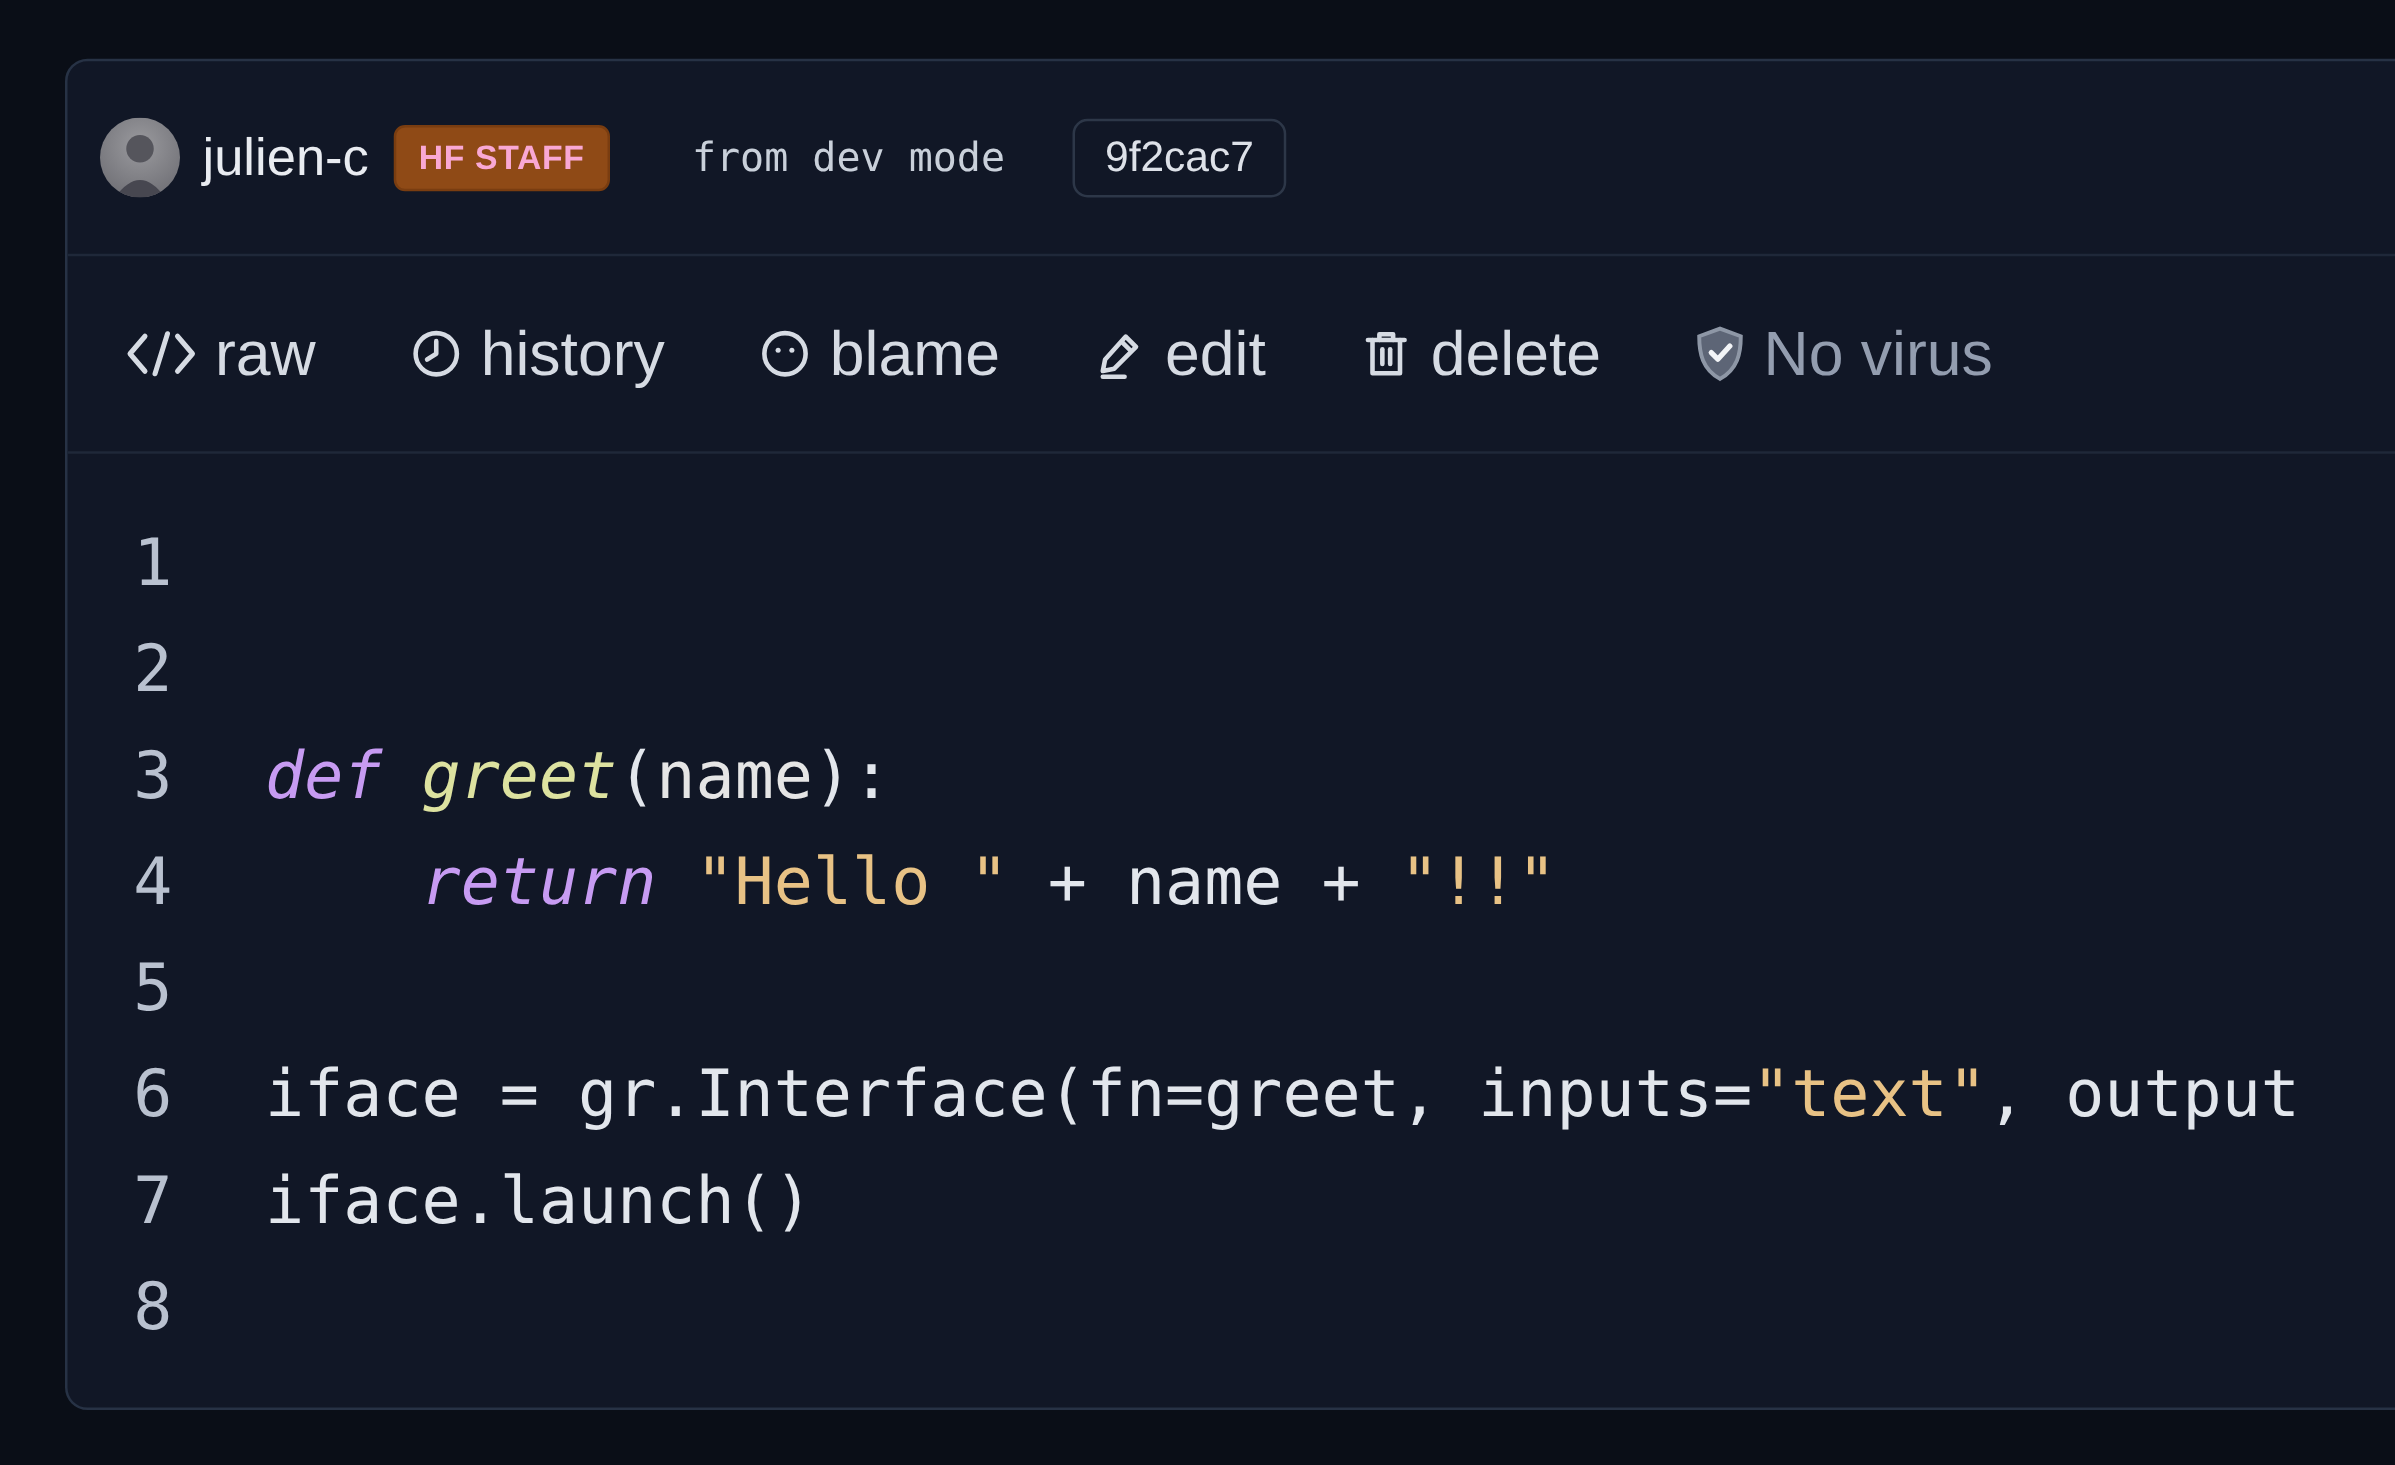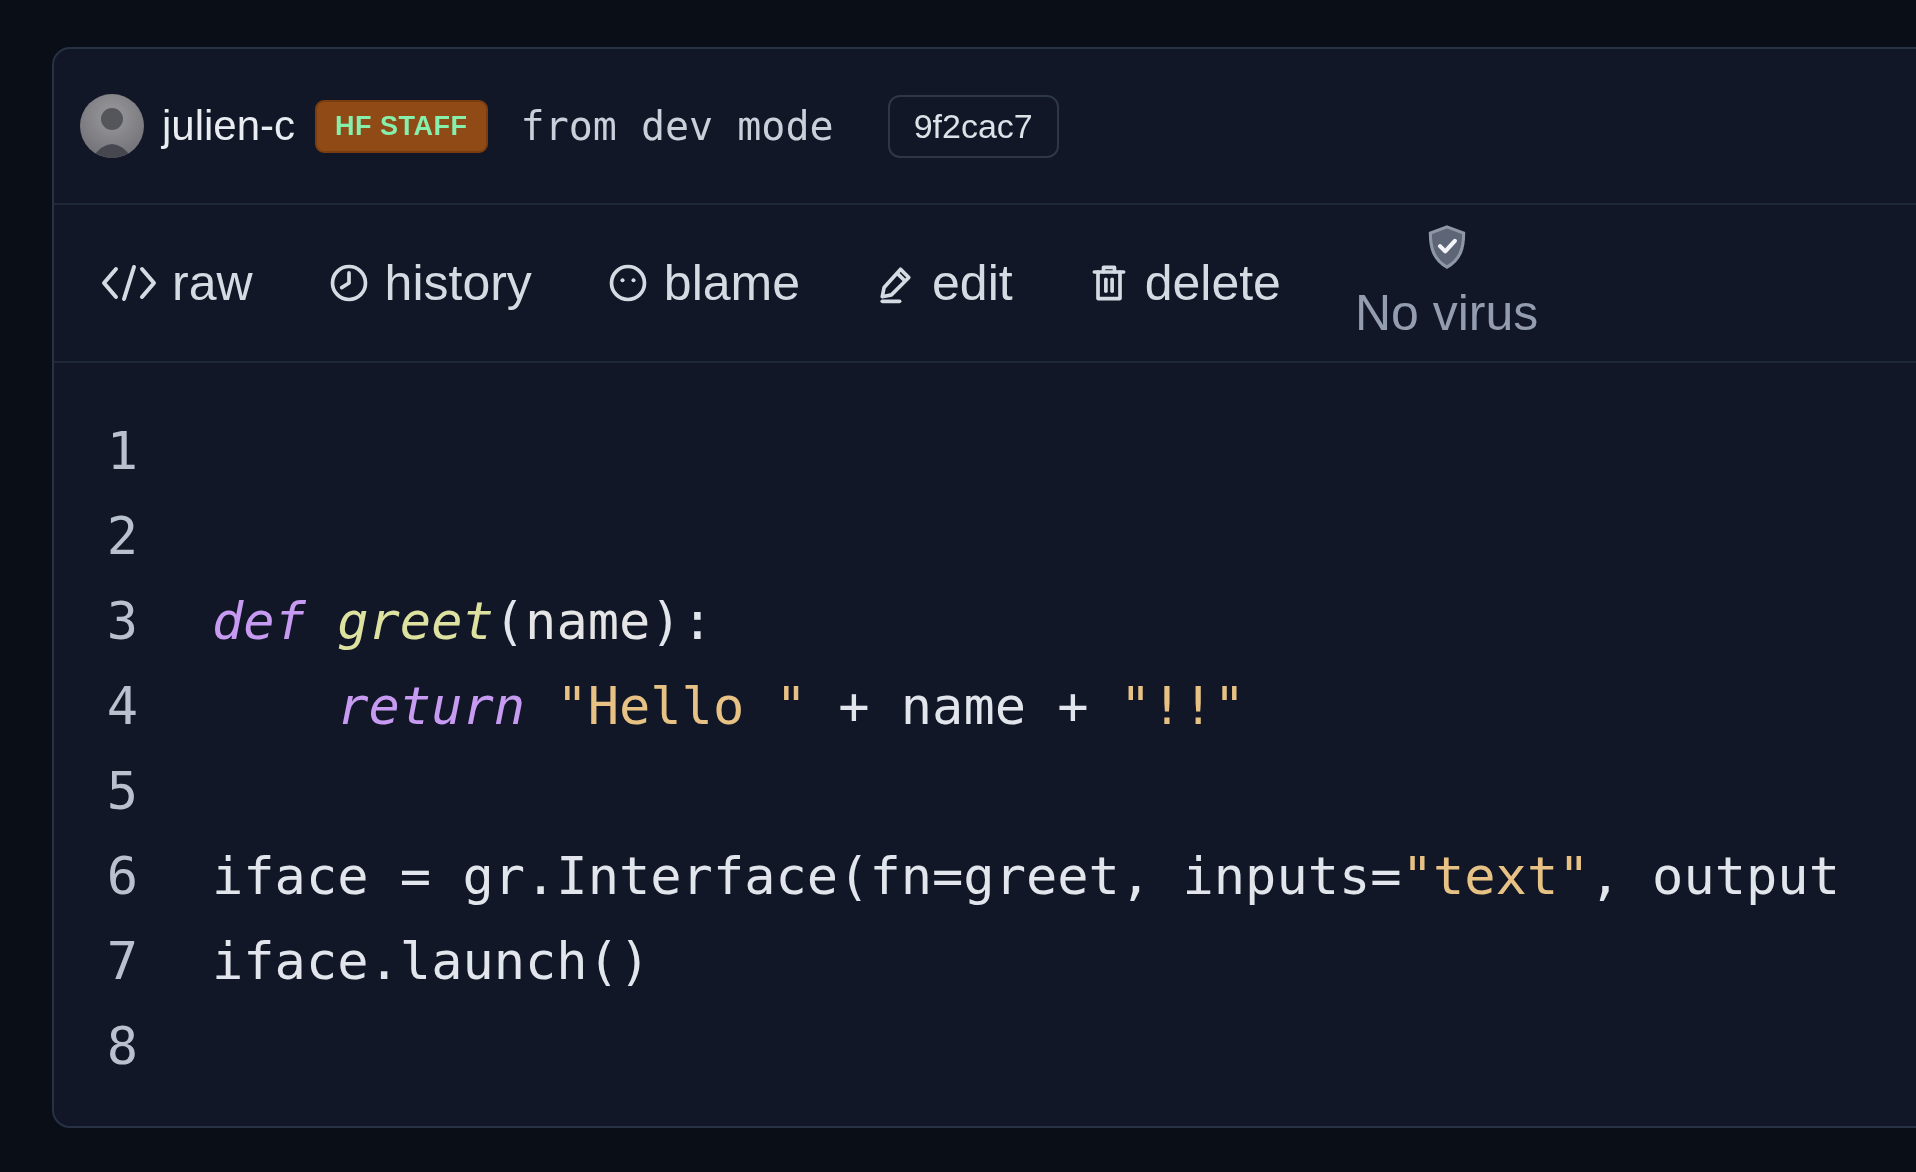--- a/index.html
+++ b/index.html
@@ -37,32 +37,32 @@
     margin-left: 18px;
     font-size: 42px;
     font-weight: 500;
     color: #e9ecf1;
     cursor: pointer;
   }
   .staff-badge {
     margin-left: 20px;
     background: #8f4a16;
     border: 2px solid #7a3d10;
-    color: #86efac;
+    color: #f9a8d4;
     font-size: 27px;
     font-weight: 700;
     letter-spacing: 0.5px;
     padding: 9px 18px;
     border-radius: 9px;
     text-align: center;
   }
   .commit-msg {
-    margin-left: 33px;
+    margin-left: 66px;
     font-family: "DejaVu Sans Mono", monospace;
-    font-size: 40px;
+    font-size: 32px;
     color: #c9d0da;
     cursor: pointer;
   }
   .hash-chip {
     margin-left: 54px;
     border: 2px solid #2d3748;
     border-radius: 12px;
     padding: 10px 24px;
     font-size: 34px;
     color: #dde1e8;
@@ -83,21 +83,21 @@
     display: flex;
     align-items: center;
     gap: 14px;
     color: #d6dbe3;
     font-size: 50px;
     cursor: pointer;
     background: none; border: none;
     font-family: "Liberation Sans", sans-serif;
   }
   .tb-item svg { display: block; }
-  .virus-status { color: #939daf; cursor: default; flex-direction: column; }
+  .virus-status { color: #939daf; cursor: default; }
   
   .code-area {
     padding-top: 46px;
     font-family: "DejaVu Sans Mono", monospace;
     font-size: 52px;
   }
   .code-line {
     display: flex;
     height: 85px;
     line-height: 85px;

